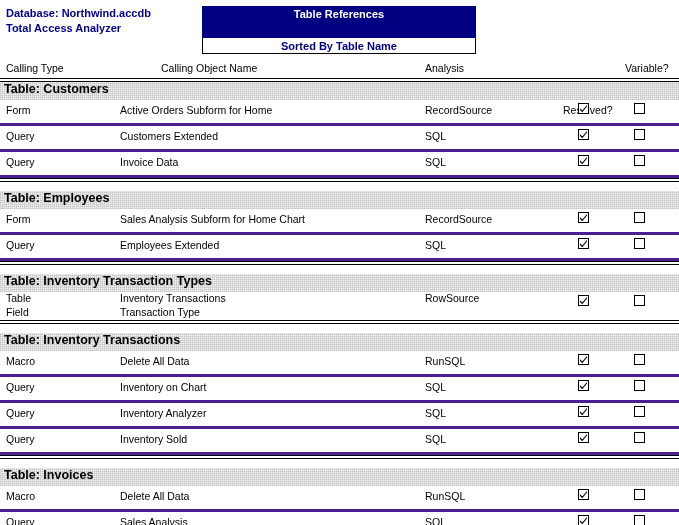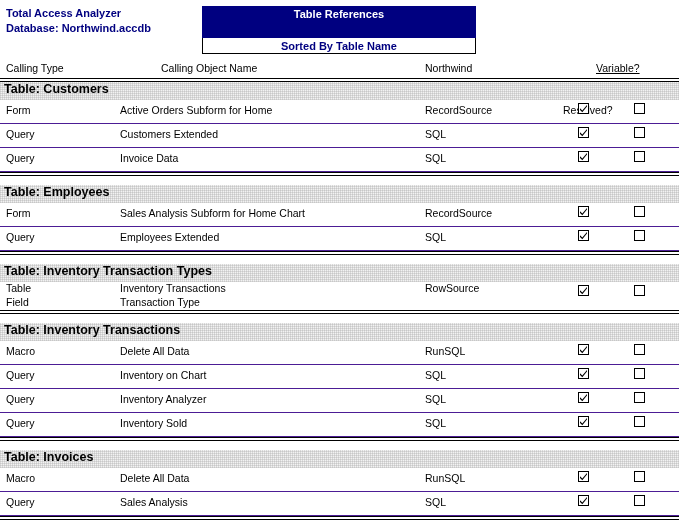--- a/index.html
+++ b/index.html
@@ -96,21 +96,21 @@
     left: 4px;
     top: 0;
     font-size: 12.5px;
     font-weight: bold;
     white-space: nowrap;
   }
 
   .row {
     position: relative;
     height: 23px;
-    border-bottom: 1px solid #4c1d95;
+    border-bottom: 3px solid #4c1d95;
   }
   .row.tight { height: 14px; border-bottom: none; }
 
   .row .cell {
     position: absolute;
     top: 4px;
     font-size: 10.5px;
     white-space: nowrap;
   }
   .row.tight .cell { top: 0px; }
@@ -119,21 +119,21 @@
   .c-type { left: 6px; }
   .c-name { left: 120px; }
   .c-ref  { left: 425px; }
   .c-res  { left: 578px; }
   .c-var  { left: 634px; }
 
   .h-type { left: 6px; }
   .h-name { left: 120px; margin-left: 41px; }
   .h-ref  { left: 425px; }
   .h-res  { left: 563px; margin-top: 42px; }
-  .h-var  { left: 596px; text-decoration: underline; }
+  .h-var  { left: 625px; }
 
   
   .chk {
     position: absolute;
     top: 3px;
     width: 11px;
     height: 11px;
     border: 1px solid #000000;
     box-sizing: border-box;
     background: #ffffff;
@@ -145,33 +145,33 @@
     height: 2px;
     font-size: 0;
     line-height: 0;
   }
 </style>
 </head>
 <body>
 
 <div class="report-head">
   <div class="brand">
+    <div>Database: Northwind.accdb</div>
     <div>Total Access Analyzer</div>
-    <div>Database: Northwind.accdb</div>
   </div>
   <div class="title-block">
     <div class="title-bar">Table References</div>
     <div class="subtitle-bar">Sorted By Table Name</div>
   </div>
 </div>
 
 <div class="col-header">
   <span class="cell h-type">Calling Type</span>
   <span class="cell h-name">Calling Object Name</span>
-  <span class="cell h-ref">Northwind</span>
+  <span class="cell h-ref">Analysis</span>
   <span class="cell h-res">Resolved?</span>
   <span class="cell h-var">Variable?</span>
 </div>
 <div class="rule-double"></div>
 
 <div id="groups-container">
     <div class="group">
       <div class="group-band">
         <span class="group-title">Table: Customers</span>
       </div>

